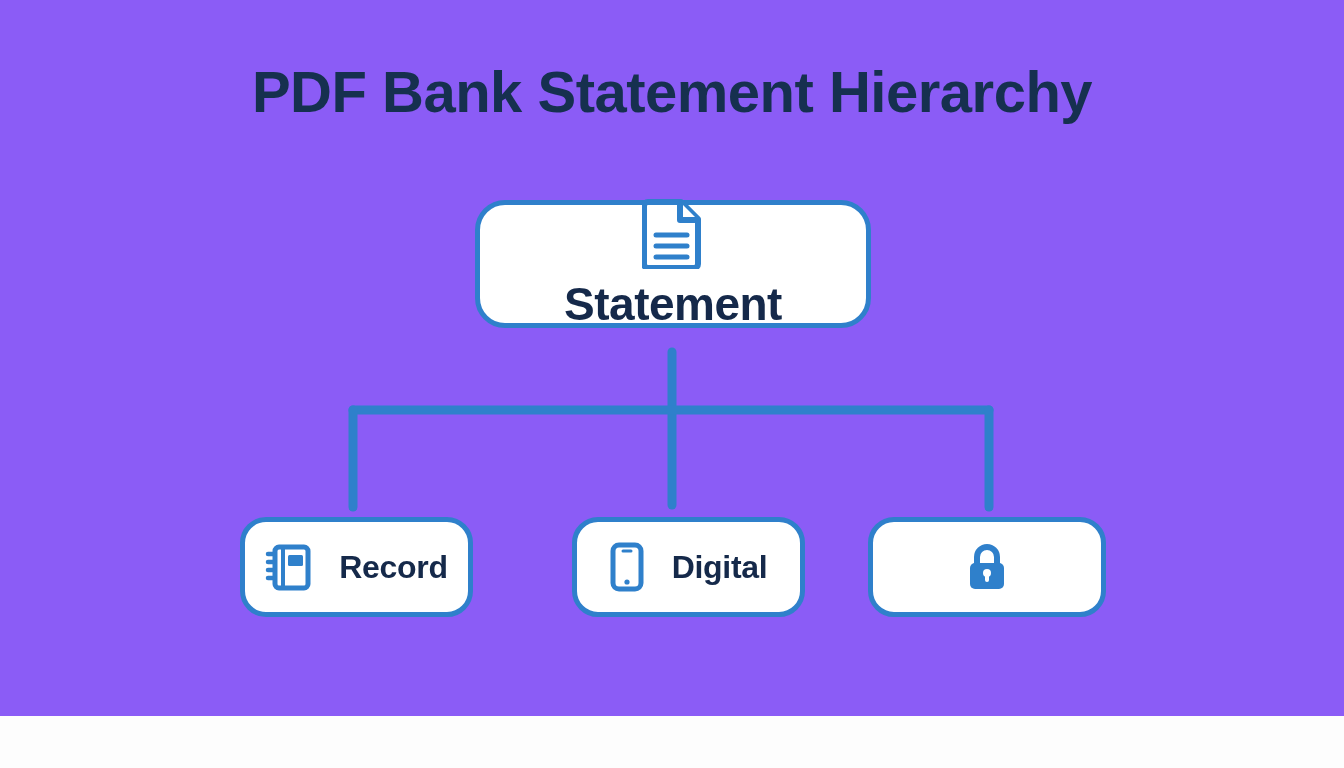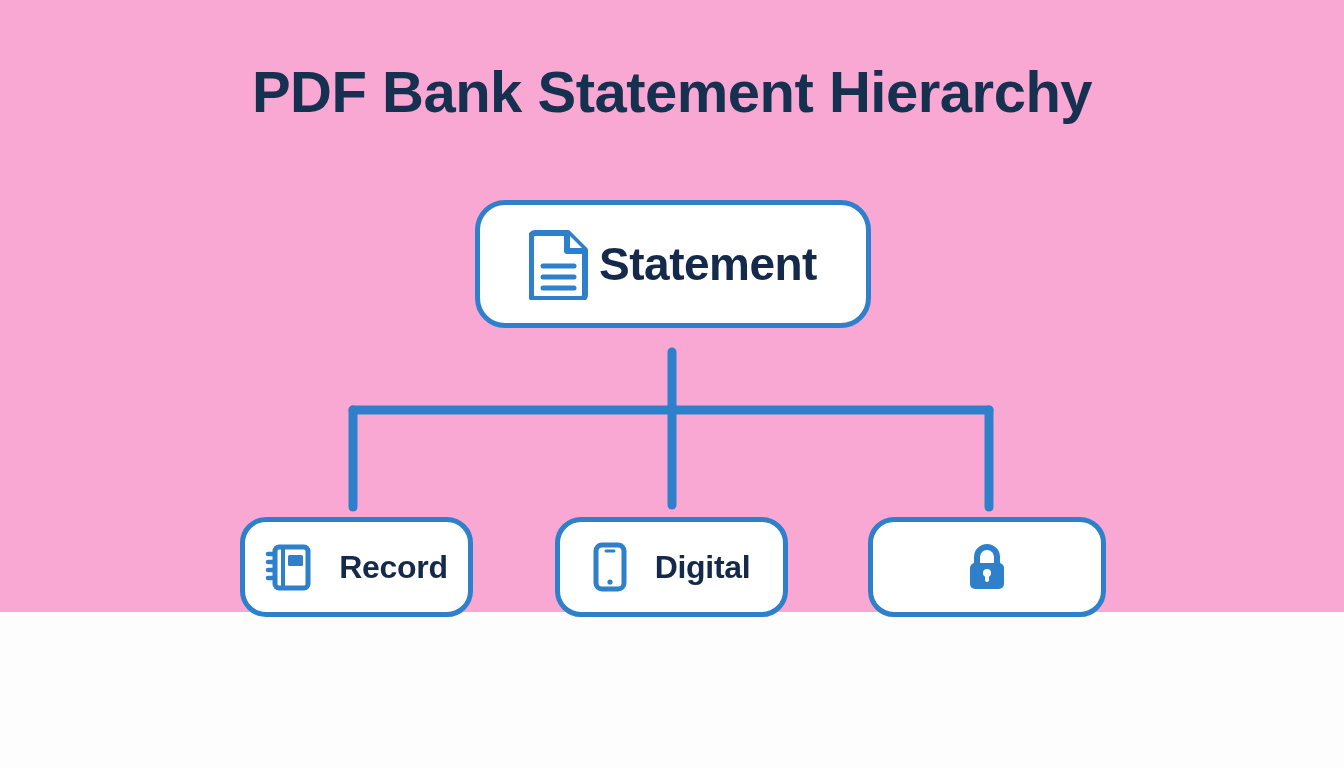--- a/index.html
+++ b/index.html
@@ -9,22 +9,22 @@
   body {
     width: 1344px;
     height: 768px;
     background: #fdfdfd;
     font-family: "Liberation Sans", sans-serif;
     overflow: hidden;
   }
   #canvas {
     position: relative;
     width: 1344px;
-    height: 612px;
-    background: #f9a8d4;
+    height: 716px;
+    background: #8b5cf6;
   }
 
   
   #diagram-title {
     position: absolute;
     left: 0;
     top: 58px;
     width: 1344px;
     text-align: center;
     font-size: 58px;
@@ -66,34 +66,35 @@
   }
 
   
   #node-root {
     left: 475px;
     top: 200px;
     width: 396px;
     height: 128px;
     border-radius: 30px;
     gap: 8px;
+    flex-direction: column;
   }
   #node-root .node-label { font-size: 46px; letter-spacing: -0.5px; }
 
   
   .node-child {
     top: 517px;
     height: 100px;
     border-radius: 26px;
     gap: 28px;
   }
   .node-child .node-label { font-size: 32px; letter-spacing: -0.3px; }
 
   #node-record  { left: 240px; width: 233px; }
-  #node-digital { left: 555px; width: 233px; }
+  #node-digital { left: 572px; width: 233px; }
   #node-problem { left: 868px; width: 238px; }
 </style>
 </head>
 <body>
 
 <div id="canvas">
 
   <div id="diagram-title">PDF Bank Statement Hierarchy</div>
 
   <svg id="connectors" viewBox="0 0 1344 768" width="1344" height="768">

